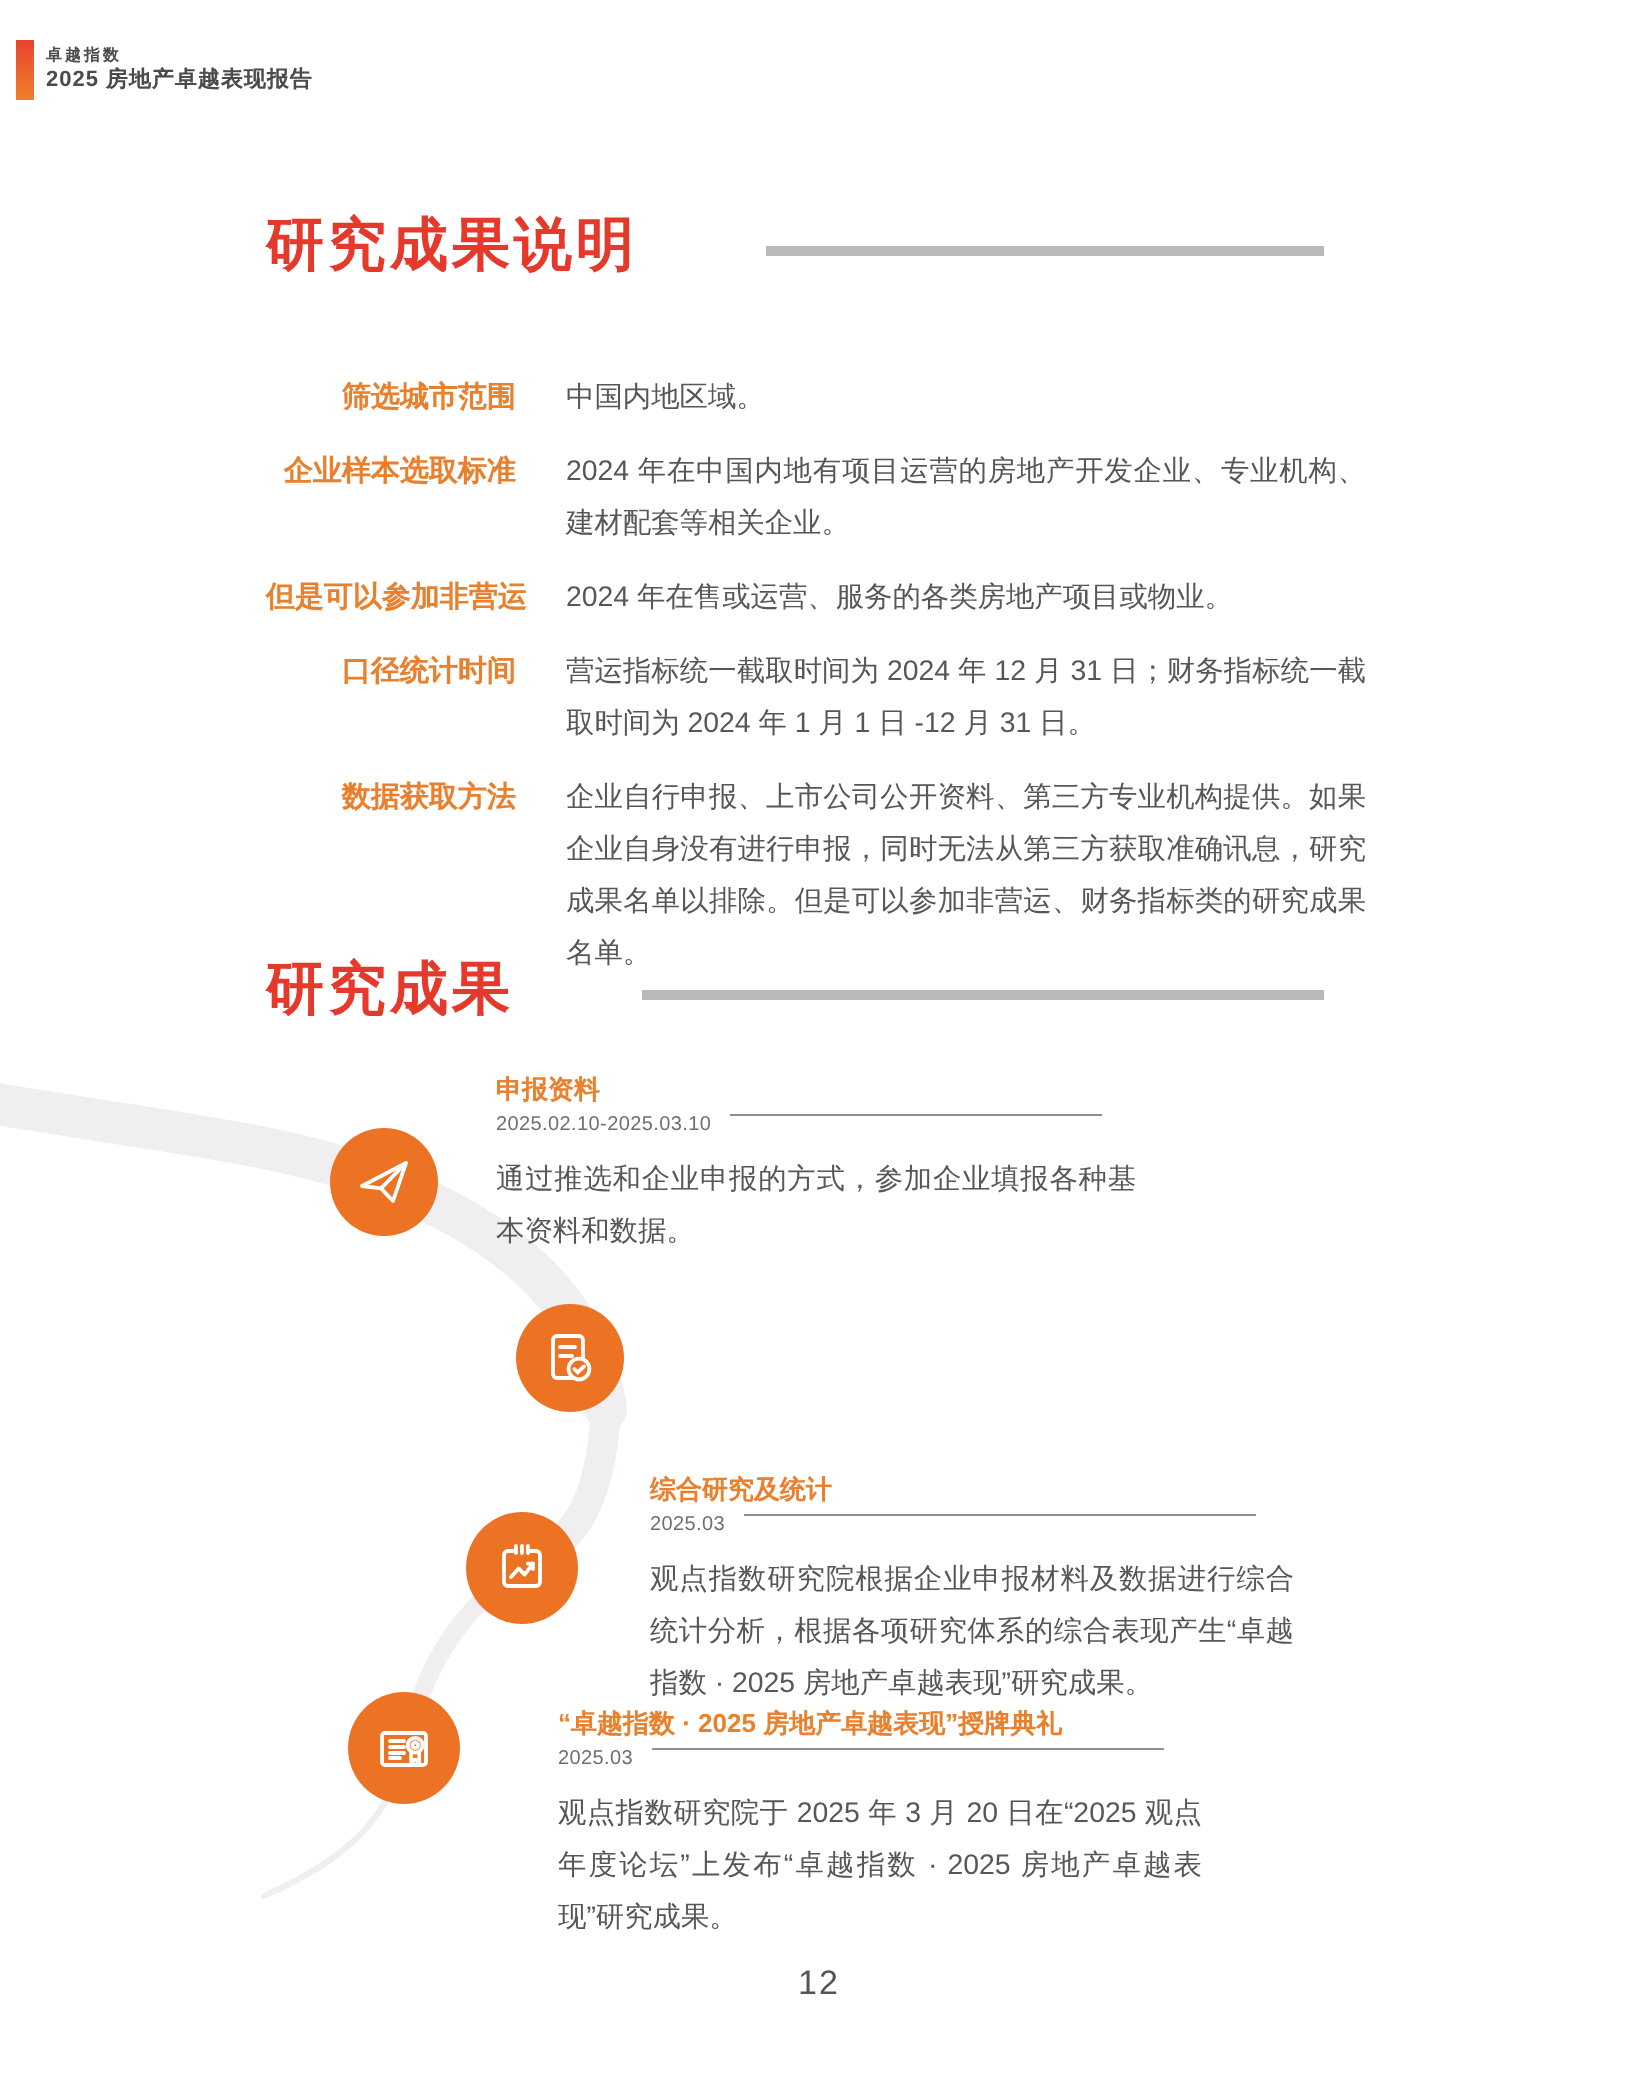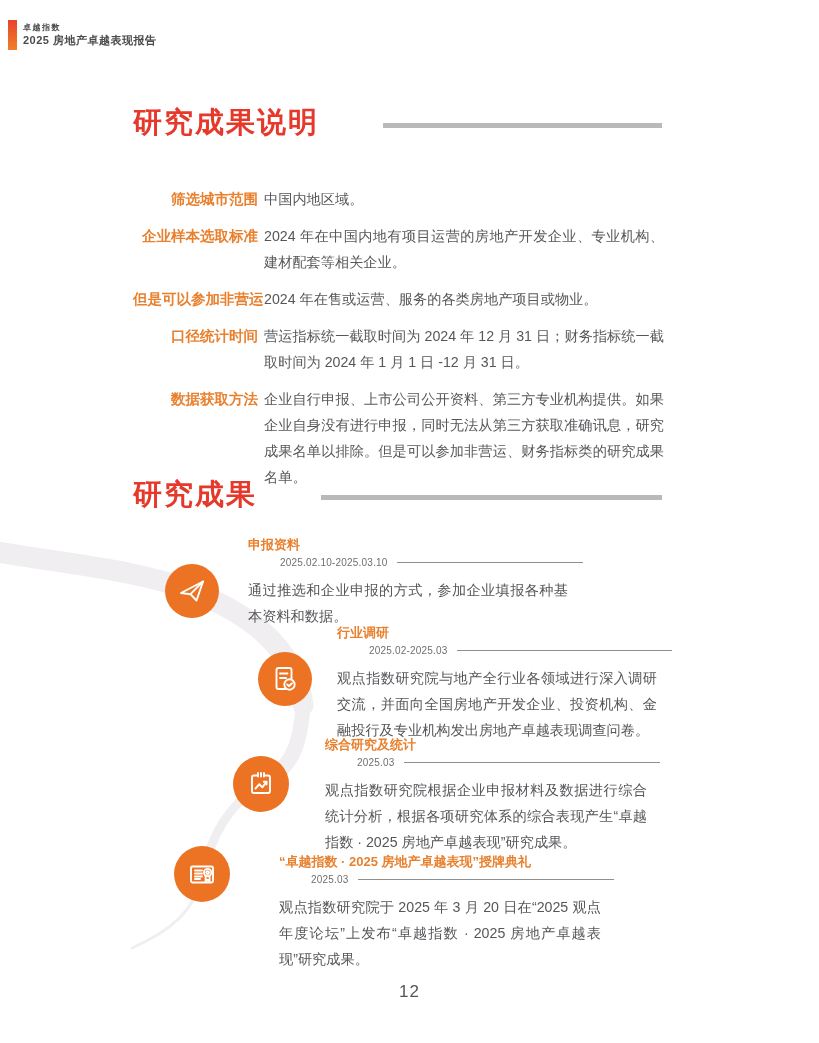--- a/index.html
+++ b/index.html
@@ -30,32 +30,32 @@
 
   
   .section-heading{position:absolute;left:133px;width:529px;display:flex;align-items:center;gap:48px;}
   .section-heading .title{font-size:29px;font-weight:bold;color:var(--title-red);letter-spacing:2px;white-space:nowrap;}
   .section-heading .rule{flex:1;height:5px;background:var(--line-gray);margin-left:16px;margin-top:4px;}
   #heading-1{top:103px;}
   #heading-2{top:475px;}
 
   
   .dl{position:absolute;left:133px;top:186px;width:532px;}
-  .dl-row{display:grid;grid-template-columns:125px 400px;column-gap:6px;margin-bottom:11px;}
+  .dl-row{display:grid;grid-template-columns:125px 400px;column-gap:25px;margin-bottom:11px;}
   .dl-label{font-size:14.5px;font-weight:bold;color:var(--label-orange);text-align:right;line-height:26px;white-space:nowrap;}
   .dl-value{font-size:14.2px;color:var(--body-gray);line-height:26px;text-align:justify;}
 
   
   .step{position:absolute;}
   #step-1{left:248px;top:536px;width:320px;}
   #step-2{left:337px;top:624px;width:320px;}
   #step-3{left:325px;top:736px;width:322px;}
   #step-4{left:279px;top:853px;width:322px;}
   .step-title{font-size:13px;font-weight:bold;color:var(--label-orange);line-height:18px;white-space:nowrap;}
-  .date-row{display:flex;align-items:center;width:303px;margin-top:3px;margin-left:32px;}
+  .date-row{display:flex;width:303px;margin-top:3px;}
   .step-date{font-size:10px;color:var(--date-gray);white-space:nowrap;letter-spacing:0.2px;}
   .date-rule{flex:1;height:1px;background:var(--rule-gray);margin-left:9px;}
   .step-body{margin-top:9px;font-size:14.2px;color:var(--body-gray);line-height:26px;text-align:justify;}
 
   
   .tl-icon{position:absolute;border-radius:50%;background:var(--accent);display:flex;align-items:center;justify-content:center;}
   #icon-1{left:165px;top:564px;width:54px;height:54px;}
   #icon-2{left:258px;top:652px;width:54px;height:54px;}
   #icon-3{left:233px;top:756px;width:56px;height:56px;}
   #icon-4{left:174px;top:846px;width:56px;height:56px;}
@@ -152,28 +152,20 @@
 
   <div class="step" id="step-1">
     <div class="step-title">申报资料</div>
     <div class="date-row">
       <span class="step-date">2025.02.10-2025.03.10</span>
       <span class="date-rule"></span>
     </div>
     <div class="step-body">通过推选和企业申报的方式，参加企业填报各种基本资料和数据。</div>
   </div>
 
-  <div class="step" id="step-2">
-    <div class="step-title">行业调研</div>
-    <div class="date-row">
-      <span class="step-date">2025.02-2025.03</span>
-      <span class="date-rule"></span>
-    </div>
-    <div class="step-body">观点指数研究院与地产全行业各领域进行深入调研交流，并面向全国房地产开发企业、投资机构、金融投行及专业机构发出房地产卓越表现调查问卷。</div>
-  </div>
 
   <div class="step" id="step-3">
     <div class="step-title">综合研究及统计</div>
     <div class="date-row">
       <span class="step-date">2025.03</span>
       <span class="date-rule"></span>
     </div>
     <div class="step-body">观点指数研究院根据企业申报材料及数据进行综合统计分析，根据各项研究体系的综合表现产生“卓越指数 · 2025 房地产卓越表现”研究成果。</div>
   </div>
 

